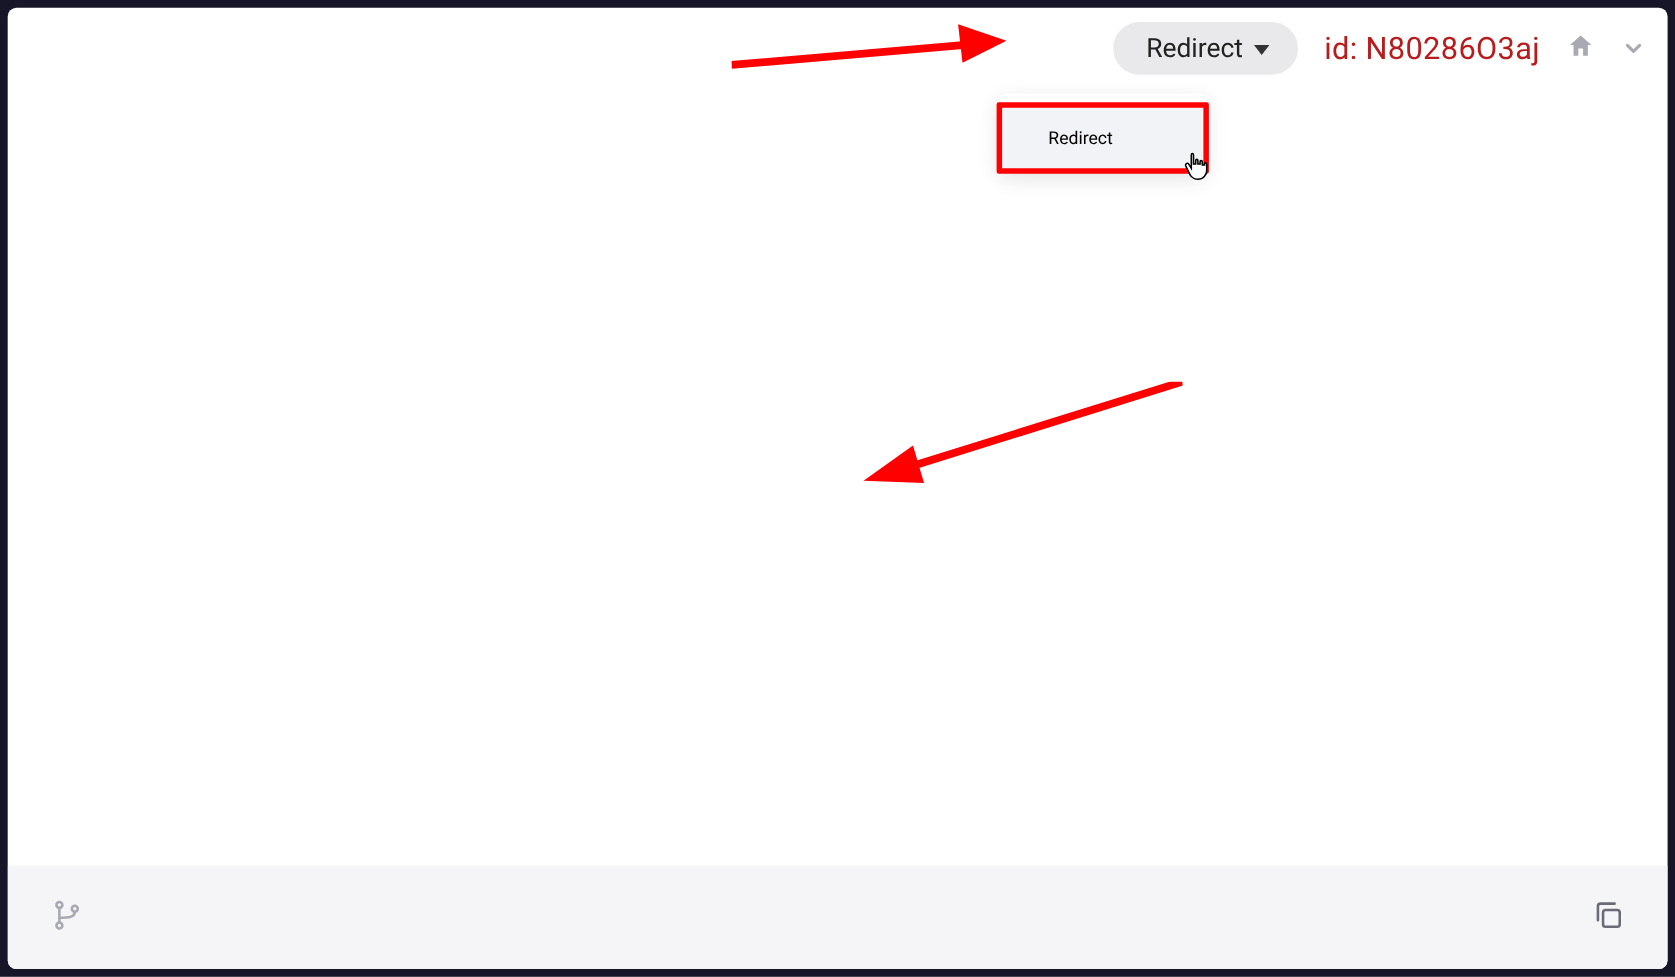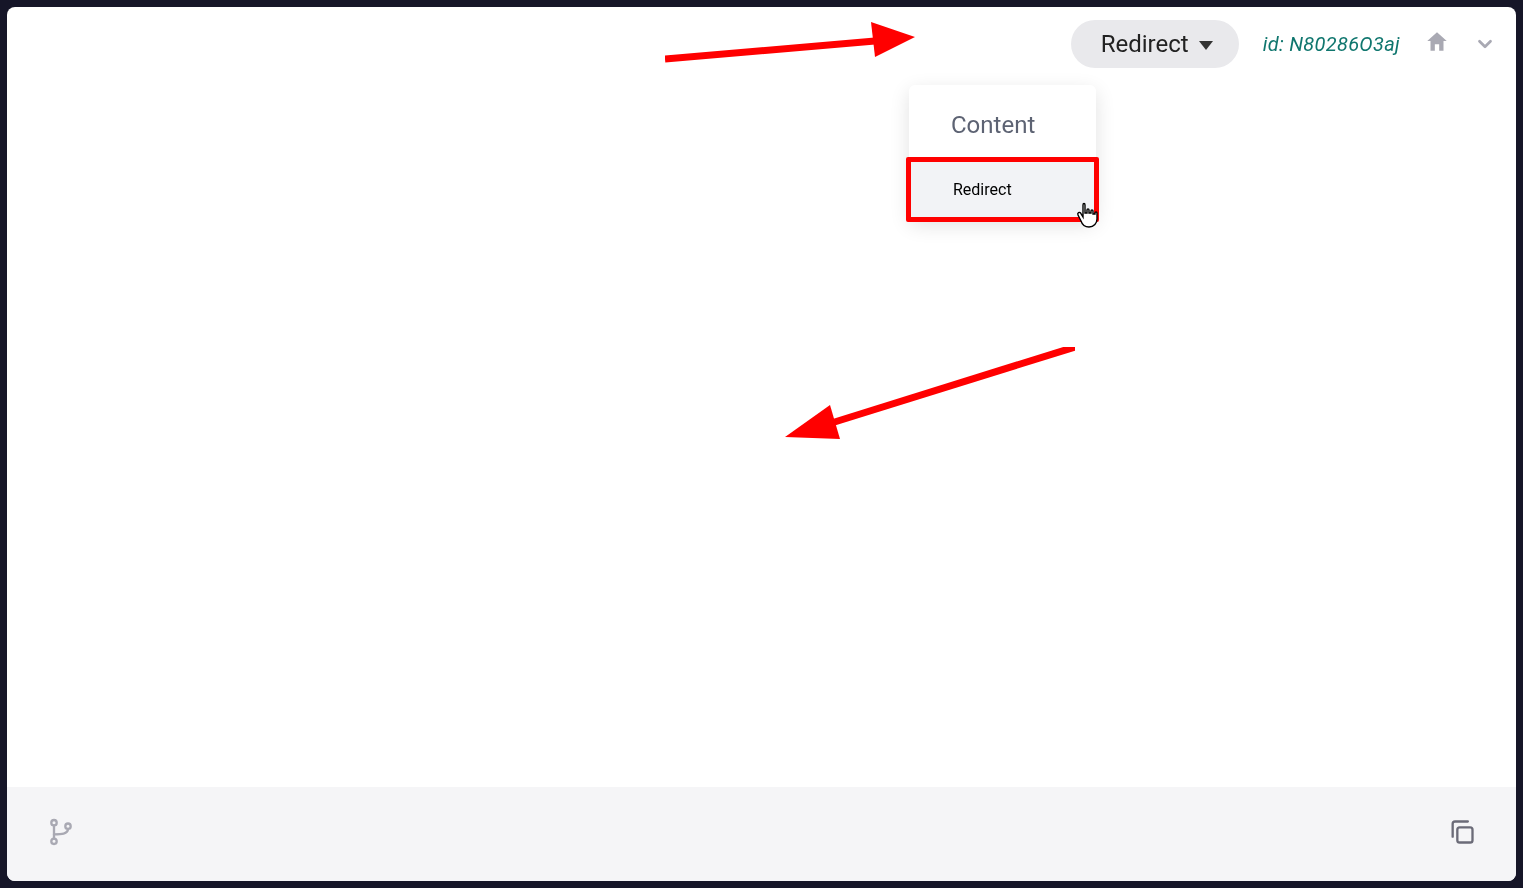--- a/index.html
+++ b/index.html
@@ -50,23 +50,22 @@
     }
     .caret-down {
       width: 0;
       height: 0;
       border-left: 7px solid transparent;
       border-right: 7px solid transparent;
       border-top: 9px solid #333;
       margin-top: 2px;
     }
     .id-label {
-      font-style: italic;
-      font-size: 20px;
-      color: #0f766e;
+      font-size: 28px;
+      color: #b91c1c;
       letter-spacing: 0.3px;
     }
     .home-icon {
       width: 26px;
       height: 26px;
       color: #a9a9b3;
       cursor: pointer;
     }
     .chevron-icon {
       width: 22px;
@@ -184,23 +183,20 @@
       </svg>
     </span>
     <span class="chevron-icon">
       <svg viewBox="0 0 24 24" width="22" height="22" fill="none" stroke="currentColor" stroke-width="3" stroke-linecap="round" stroke-linejoin="round">
         <polyline points="6 9 12 15 18 9"></polyline>
       </svg>
     </span>
   </div>
 
   <div class="dropdown-menu">
-    <div class="dropdown-item">
-      <span>Content</span>
-    </div>
     <div class="dropdown-item-highlight">
       <span>Redirect</span>
       <svg class="cursor-overlay" viewBox="0 0 24 28">
         <path d="M8 4 C8 2 10 2 10 4 L10 12 L12 12 L12 9 C12 7.5 14 7.5 14 9 L14 12 L16 12 L16 10 C16 8.5 18 8.5 18 10 L18 13 L20 13 L20 12 C20 10.5 22 10.5 22 12 L22 18 C22 22 19 26 14 26 C10 26 7 23 6 20 L3 14 C2 12 4.5 10.5 5.5 12 L8 16 Z" fill="#fff" stroke="#000" stroke-width="1.4"></path>
       </svg>
     </div>
   </div>
 
 
   <div class="footer">

